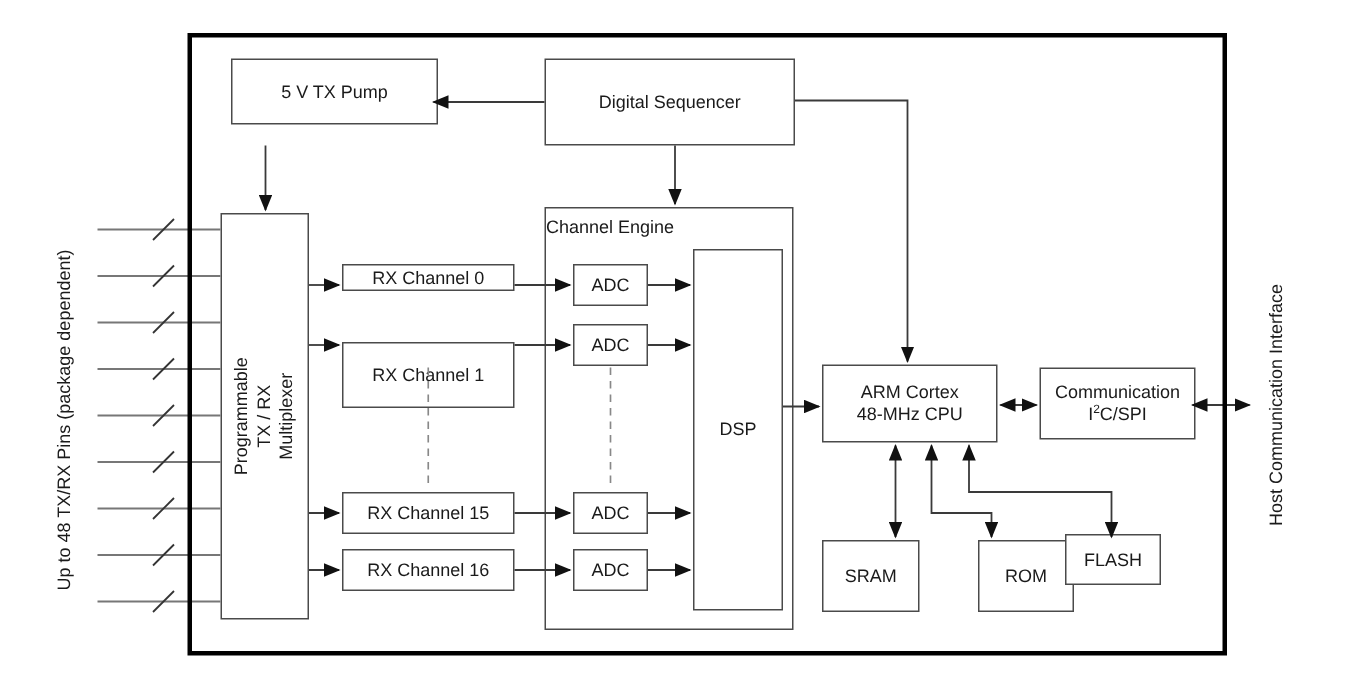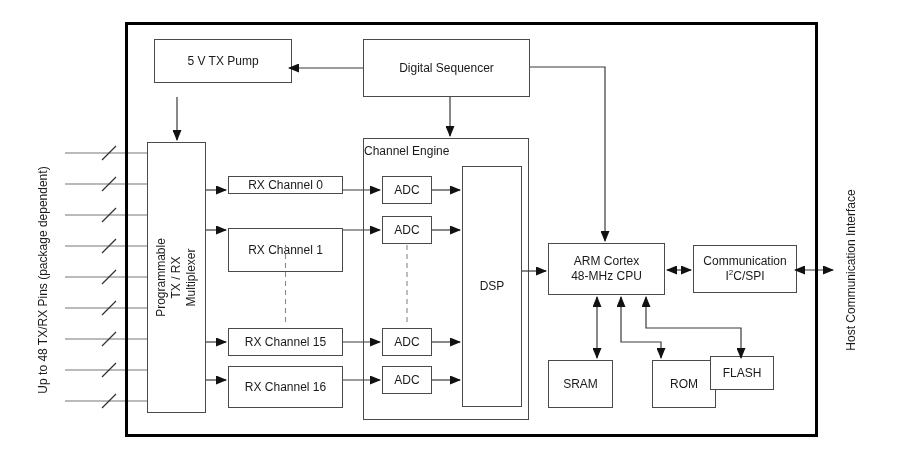--- a/index.html
+++ b/index.html
@@ -104,21 +104,21 @@
 
   <div class="node" style="left:228px; top:176px; width:115px; height:18px;">
     <span>RX Channel 0</span>
   </div>
   <div class="node" style="left:228px; top:216px; width:115px; height:44px;margin-top:12px;">
     <span>RX Channel 1</span>
   </div>
   <div class="node" style="left:228px; top:328px; width:115px; height:28px;justify-content:center;">
     <span>RX Channel 15</span>
   </div>
-  <div class="node" style="left:228px; top:366px; width:115px; height:42px;">
+  <div class="node" style="left:228px; top:366px; width:115px; height:28px;">
     <span>RX Channel 16</span>
   </div>
 
   <div class="node" style="left:382px; top:176px; width:50px; height:28px;">
     <span>ADC</span>
   </div>
   <div class="node" style="left:382px; top:216px; width:50px; height:28px;">
     <span>ADC</span>
   </div>
   <div class="node" style="left:382px; top:328px; width:50px; height:28px;">

